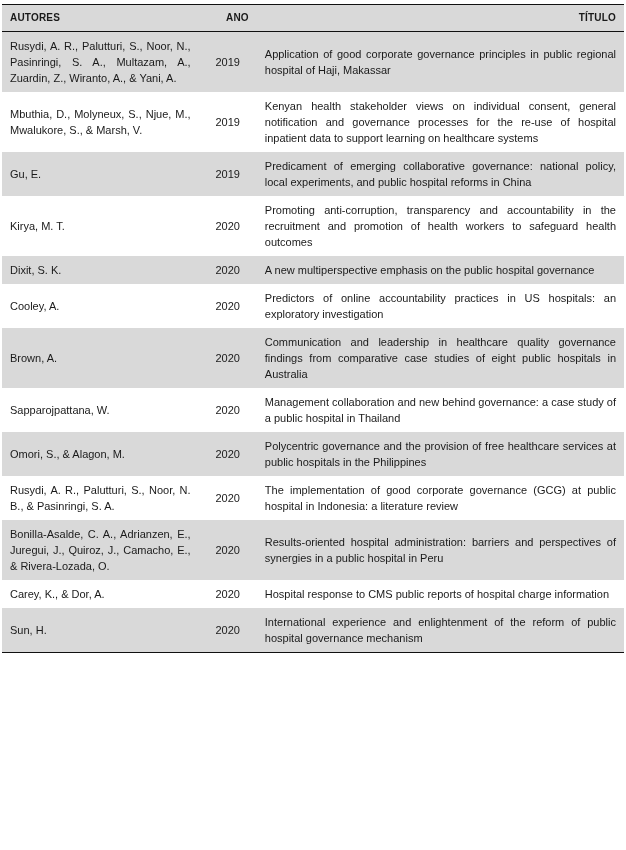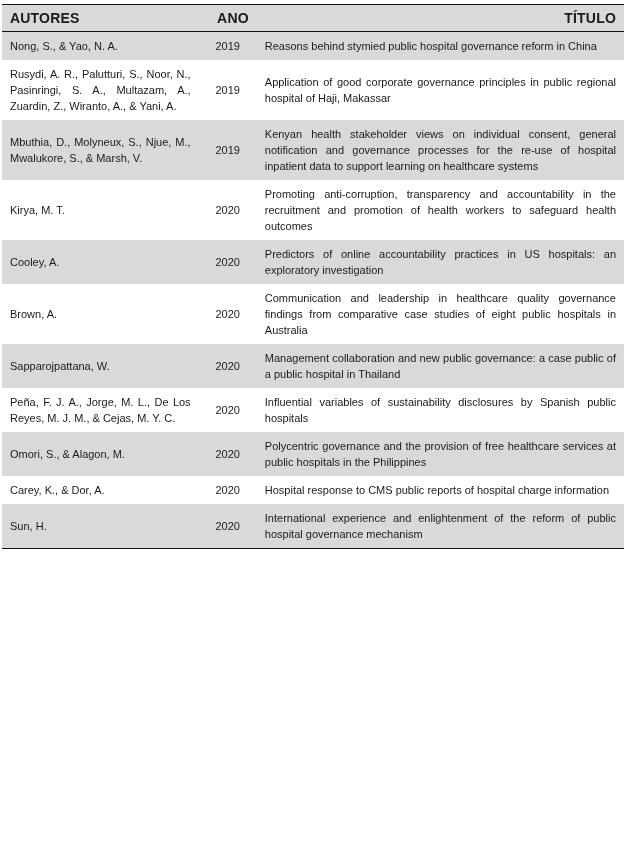--- a/index.html
+++ b/index.html
@@ -23,21 +23,21 @@
     font-size: 11px;
     line-height: 16px;
   }
   col.col-authors { width: 196px; }
   col.col-year    { width: 58px;  }
   col.col-title   { width: 366px; }
 
   thead th {
     background: #d9d9d9;
     border-bottom: 1px solid #111;
-    font-size: 14px;
+    font-size: 10px;
     font-weight: bold;
     letter-spacing: 0.2px;
     padding: 5px 8px;
     text-transform: uppercase;
   }
   thead th.h-authors { text-align: left; }
   thead th.h-year,
   thead th.h-title   { text-align: right; }
 
   tbody td {
@@ -71,80 +71,90 @@
       <col class="col-title">
     </colgroup>
     <thead>
       <tr>
         <th class="h-authors">AUTORES</th>
         <th class="h-year">ANO</th>
         <th class="h-title">TÍTULO</th>
       </tr>
     </thead>
     <tbody>
-  <tr>
-    <td class="c-authors">Nong, S., &amp; Yao, N. A.</td>
-    <td class="c-year">2019</td>
-    <td class="c-title">Reasons behind stymied public hospital governance reform in China</td>
-  </tr>
 
   <tr>
     <td class="c-authors">Rusydi, A. R., Palutturi, S., Noor, N., Pasinringi, S. A., Multazam, A., Zuardin, Z., Wiranto, A., &amp; Yani, A.</td>
     <td class="c-year">2019</td>
     <td class="c-title">Application of good corporate governance principles in public regional hospital of Haji, Makassar</td>
   </tr>
 
 
   <tr>
     <td class="c-authors">Mbuthia, D., Molyneux, S., Njue, M., Mwalukore, S., &amp; Marsh, V.</td>
     <td class="c-year">2019</td>
     <td class="c-title">Kenyan health stakeholder views on individual consent, general notification and governance processes for the re-use of hospital inpatient data to support learning on healthcare systems</td>
   </tr>
 
 
+  <tr>
+    <td class="c-authors">Gu, E.</td>
+    <td class="c-year">2019</td>
+    <td class="c-title">Predicament of emerging collaborative governance: national policy, local experiments, and public hospital reforms in China</td>
+  </tr>
 
   <tr>
     <td class="c-authors">Kirya, M. T.</td>
     <td class="c-year">2020</td>
     <td class="c-title">Promoting anti-corruption, transparency and accountability in the recruitment and promotion of health workers to safeguard health outcomes</td>
   </tr>
 
+  <tr>
+    <td class="c-authors">Dixit, S. K.</td>
+    <td class="c-year">2020</td>
+    <td class="c-title">A new multiperspective emphasis on the public hospital governance</td>
+  </tr>
 
   <tr>
     <td class="c-authors">Cooley, A.</td>
     <td class="c-year">2020</td>
     <td class="c-title">Predictors of online accountability practices in US hospitals: an exploratory investigation</td>
   </tr>
 
   <tr>
     <td class="c-authors">Brown, A.</td>
     <td class="c-year">2020</td>
     <td class="c-title">Communication and leadership in healthcare quality governance findings from comparative case studies of eight public hospitals in Australia</td>
   </tr>
 
   <tr>
     <td class="c-authors">Sapparojpattana, W.</td>
     <td class="c-year">2020</td>
-    <td class="c-title">Management collaboration and new public governance: a case public of a public hospital in Thailand</td>
+    <td class="c-title">Management collaboration and new behind governance: a case study of a public hospital in Thailand</td>
   </tr>
 
 
-  <tr>
-    <td class="c-authors">Peña, F. J. A., Jorge, M. L., De Los Reyes, M. J. M., &amp; Cejas, M. Y. C.</td>
-    <td class="c-year">2020</td>
-    <td class="c-title">Influential variables of sustainability disclosures by Spanish public hospitals</td>
-  </tr>
 
   <tr>
     <td class="c-authors">Omori, S., &amp; Alagon, M.</td>
     <td class="c-year">2020</td>
     <td class="c-title">Polycentric governance and the provision of free healthcare services at public hospitals in the Philippines</td>
   </tr>
 
+  <tr>
+    <td class="c-authors">Rusydi, A. R., Palutturi, S., Noor, N. B., &amp; Pasinringi, S. A.</td>
+    <td class="c-year">2020</td>
+    <td class="c-title">The implementation of good corporate governance (GCG) at public hospital in Indonesia: a literature review</td>
+  </tr>
 
+  <tr>
+    <td class="c-authors">Bonilla-Asalde, C. A., Adrianzen, E., Juregui, J., Quiroz, J., Camacho, E., &amp; Rivera-Lozada, O.</td>
+    <td class="c-year">2020</td>
+    <td class="c-title">Results-oriented hospital administration: barriers and perspectives of synergies in a public hospital in Peru</td>
+  </tr>
 
   <tr>
     <td class="c-authors">Carey, K., &amp; Dor, A.</td>
     <td class="c-year">2020</td>
     <td class="c-title">Hospital response to CMS public reports of hospital charge information</td>
   </tr>
 
   <tr>
     <td class="c-authors">Sun, H.</td>
     <td class="c-year">2020</td>

